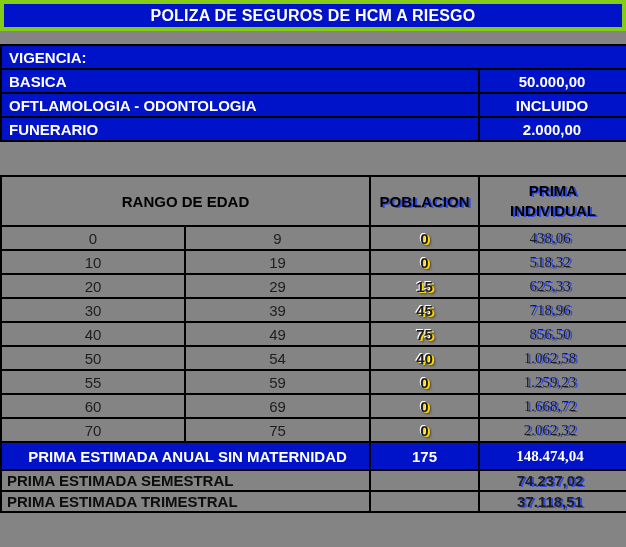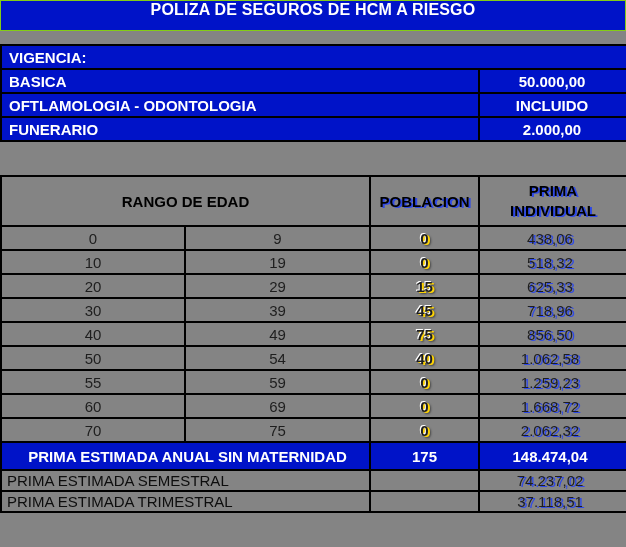--- a/index.html
+++ b/index.html
@@ -6,22 +6,22 @@
   body{
     width:626px;height:547px;
     background:#848484;
     font-family:"Liberation Sans",sans-serif;
     overflow:hidden;
   }
   .title-bar{
     box-sizing:border-box;
     height:31px;width:626px;
     background:#0013C8;
-    border:1px solid #84cc16;
-    display:flex;align-items:flex-start;justify-content:center;
+    border:4px solid #84cc16;
+    display:flex;align-items:center;justify-content:center;
     color:#ffffff;font-weight:bold;font-size:16px;
     letter-spacing:.2px;
   }
   .gap1{height:13px;}
   .gap2{height:33px;}
   table{border-collapse:collapse;table-layout:fixed;width:626px;}
   td{box-sizing:border-box;overflow:hidden;white-space:nowrap;}
 
   
   .vigencia td{
@@ -37,31 +37,31 @@
     border:2px solid #000;
     font-size:15px;text-align:center;
     height:24px;padding:1px 2px;
     color:#1e1e1e;
   }
   .ages .hdr-row td{height:50px;font-weight:bold;font-size:15px;color:#000;}
   .sh-blue{
     color:#0a0a1e;
     text-shadow:2px 1px 0 #2e49e8;
   }
-  .prima-cell{text-align:center;padding-right:8px !important;}
+  .prima-cell{text-align:center;padding-right:8px !important;font-family:Liberation Serif, serif;}
   .pob-cell{
     font-weight:bold;
     color:#fffdf2;
     text-shadow:-1px -1px 0 #ffffff, 2px 1px 0 #ffd400, 3px 2px 2px rgba(45,45,45,.75);
   }
   .ages .total-row td{
     background:#0013C8;color:#fff;font-weight:bold;font-size:15px;height:28px;text-align:center;
   }
   .ages .total-label{text-align:center;padding-left:6px !important;}
-  .ages .sub-row td{height:21px;font-weight:normal;font-size:15px;}
+  .ages .sub-row td{height:21px;font-weight:bold;font-size:15px;}
   .ages .sub-label{text-align:left !important;padding-left:5px !important;color:#0d0d0d;}
   .ages .sub-value{text-align:center;padding-right:8px !important;}
   .hdr-two-line div{line-height:20px;}
 </style>
 </head>
 <body>
 
 <div class="title-bar">
   <span>POLIZA DE SEGUROS DE HCM A RIESGO</span>
 </div>

